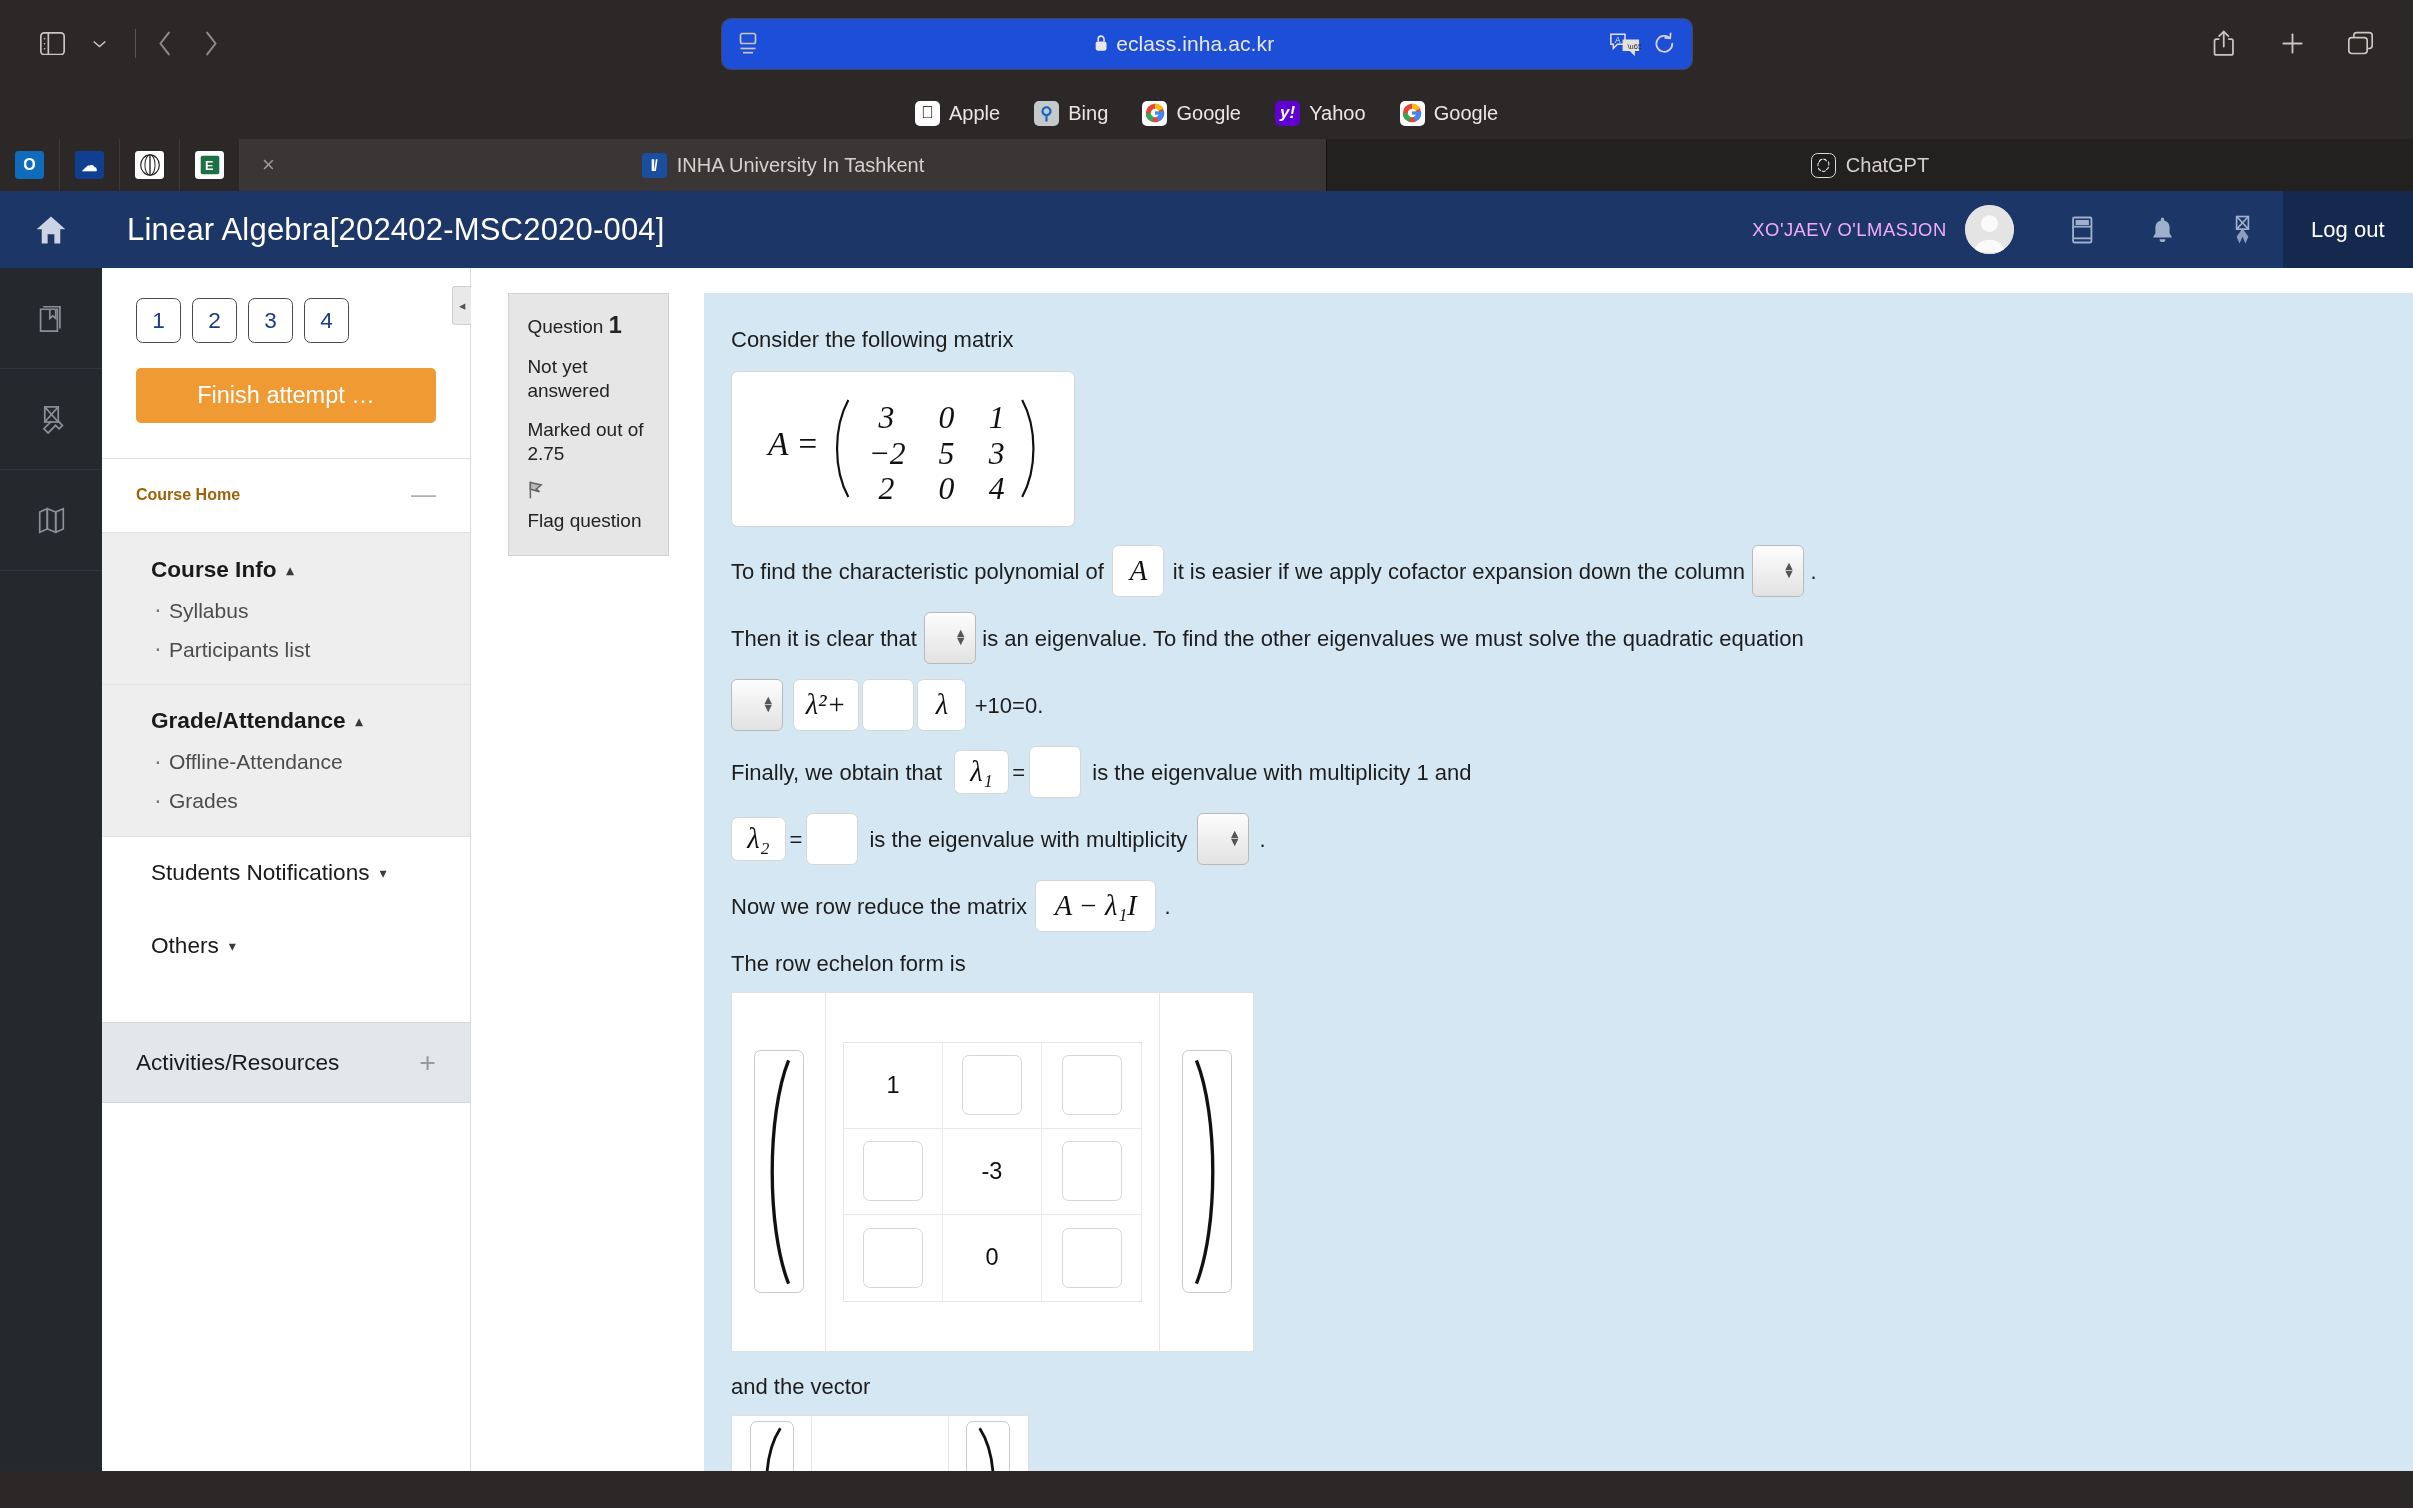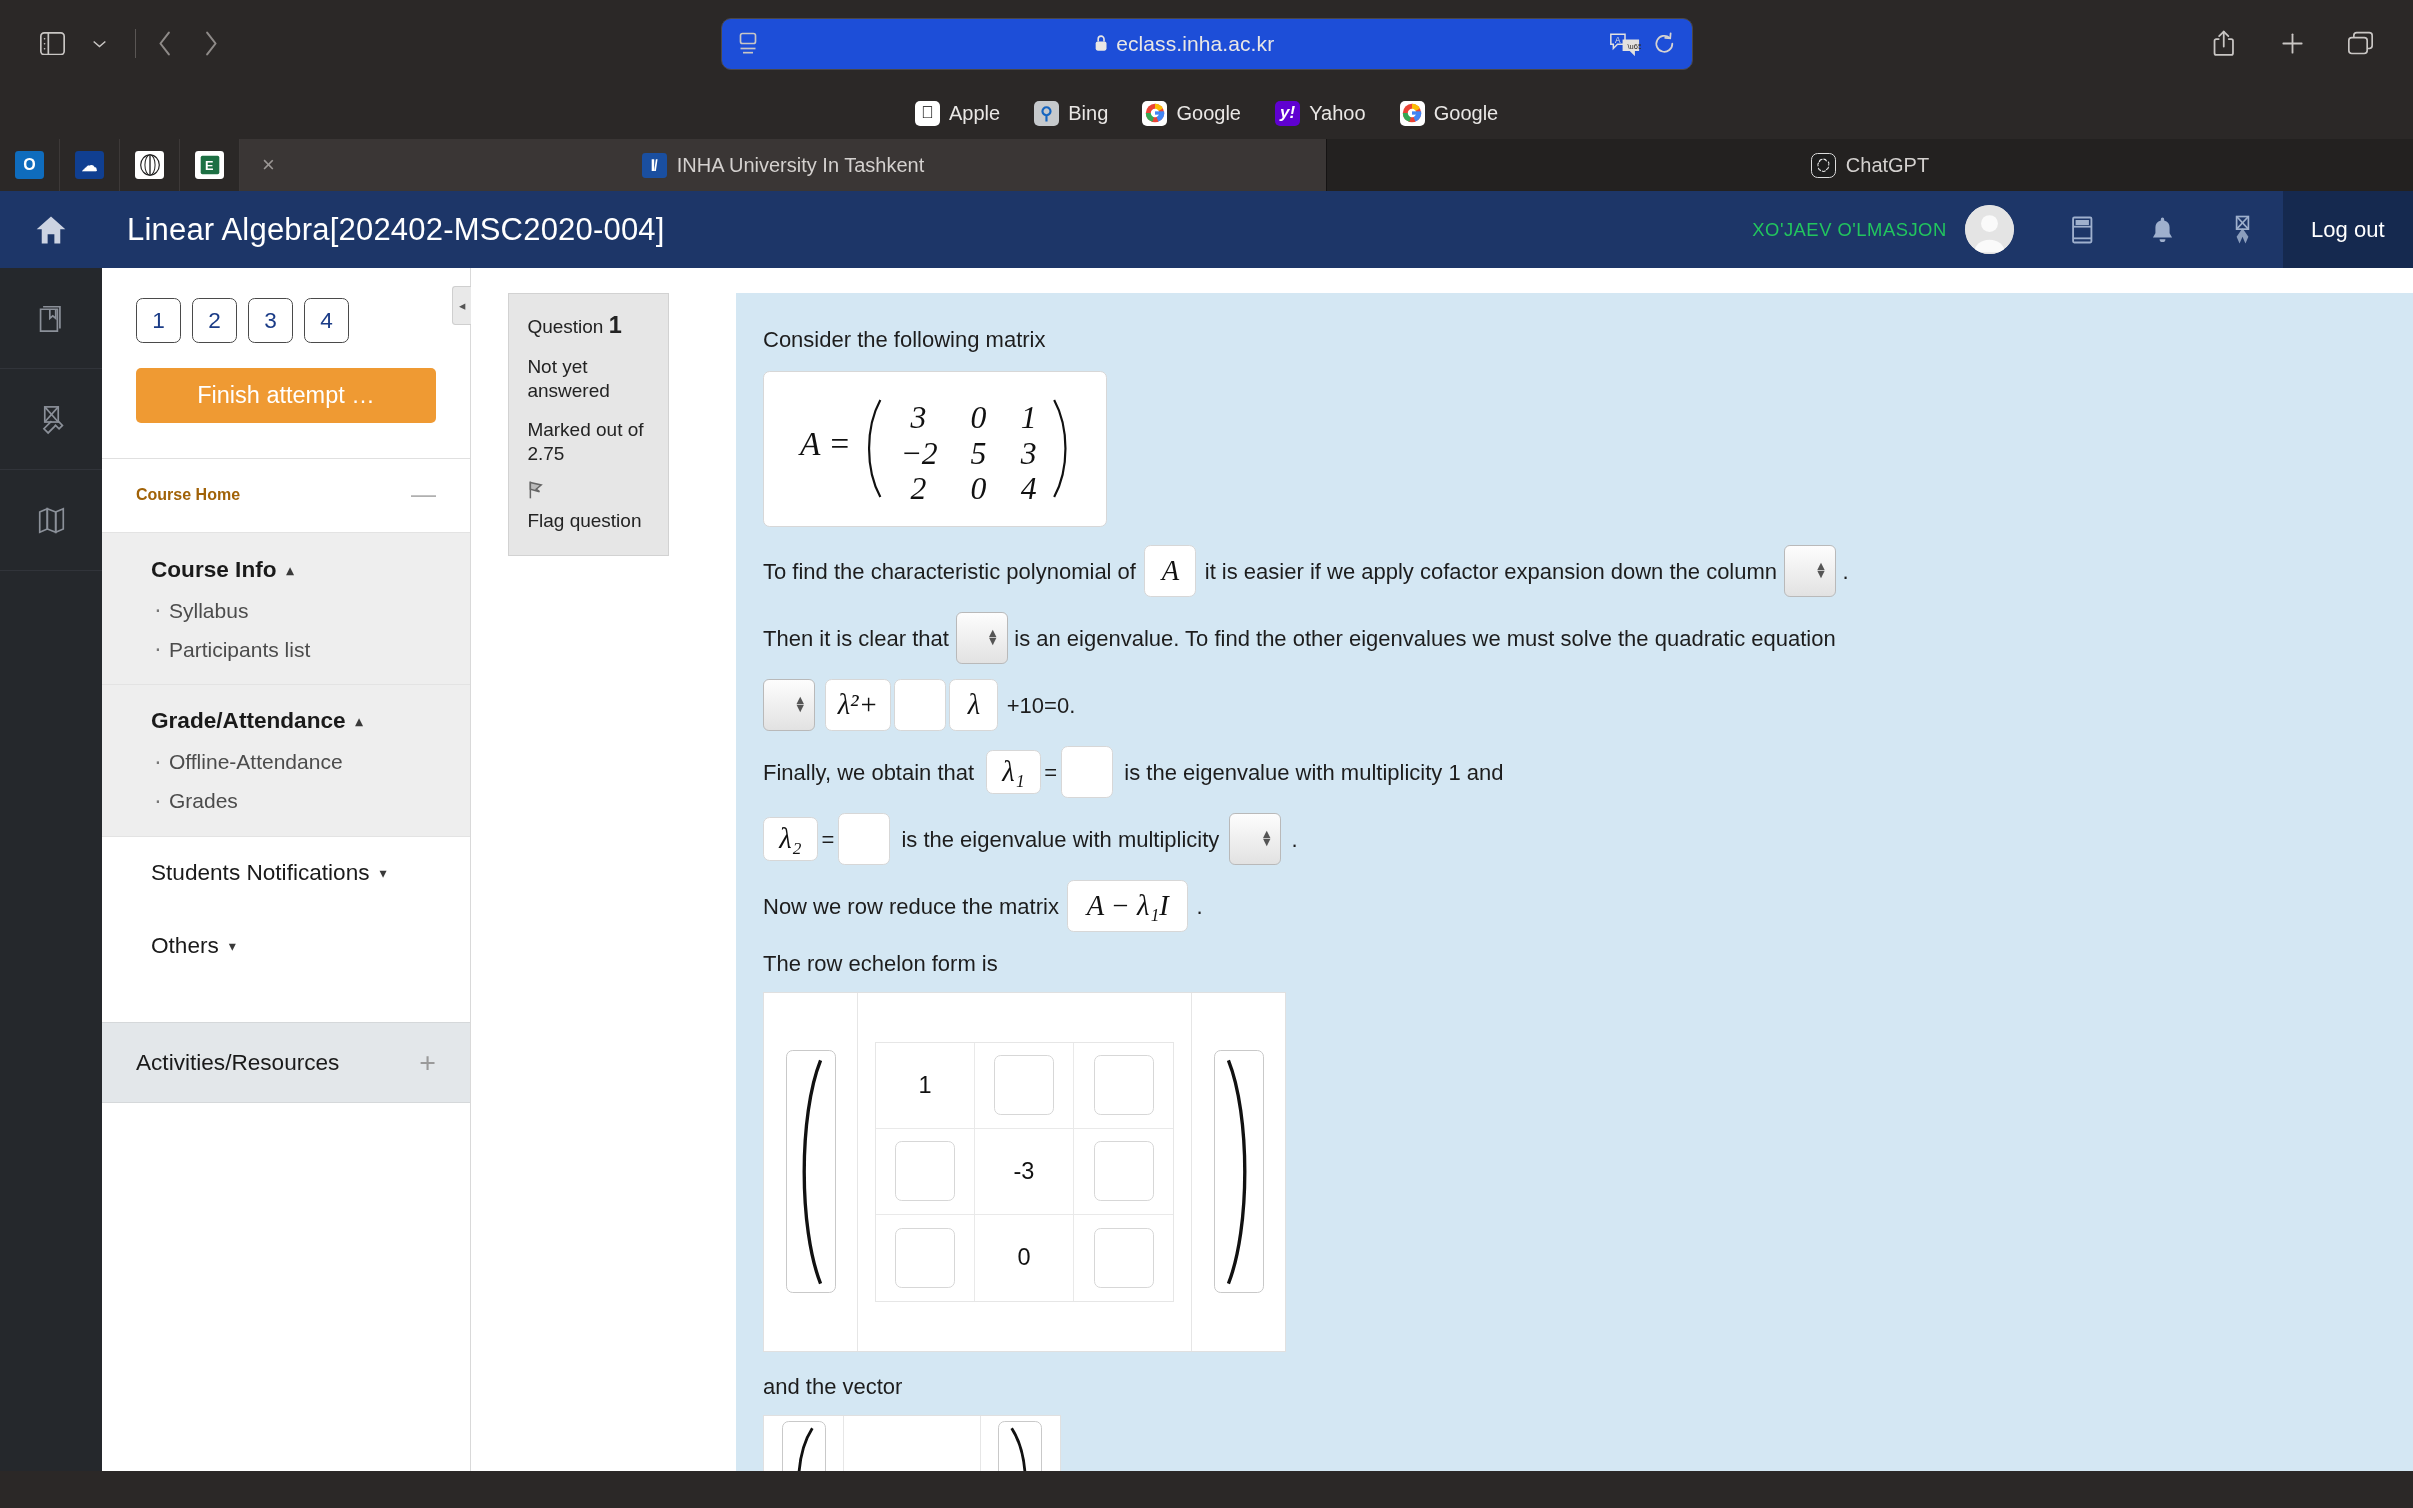--- a/index.html
+++ b/index.html
@@ -155,21 +155,21 @@
     white-space: nowrap;
   }
   .hdr-right {
     margin-left: auto;
     display: flex;
     align-items: center;
     gap: 0;
     height: 100%;
   }
   .hdr-user {
-    color: #22c55e;
+    color: #f0abfc;
     font-size: 18.4px;
     letter-spacing: 0.5px;
     margin-right: 18.4px;
   }
   .avatar {
     width: 49px; height: 49px; border-radius: 50%;
     background: #e3e3e3;
     display:flex; align-items:flex-end; justify-content:center;
     overflow:hidden;
     margin-right: 28.5px;
@@ -269,21 +269,21 @@
     padding: 25px 34px;
     display: flex; align-items: center; justify-content: space-between;
     font-size: 22.6px;
     color: #1a1a1a;
     border-top: 0.8px solid #d5d8da;
     border-bottom: 0.8px solid #d5d8da;
   }
   .plus-ico { color: #9a9a9a; font-size: 28.5px; line-height: 1; }
 
   
-  .qarea { flex: 1; display: flex; padding: 25px 0 0 37px; min-width: 0; background:#fff;gap:32px; }
+  .qarea { flex: 1; display: flex; padding: 25px 0 0 37px; min-width: 0; background:#fff; }
   .qinfo {
     width: 161px;
     flex: 0 0 161px;
     background: #e6e6e6;
     border: 0.8px solid #d2d2d2;
     padding: 17px 18.4px 22px 18.4px;
     font-size: 19px;
     color: #232323;
     align-self: flex-start;
   }

